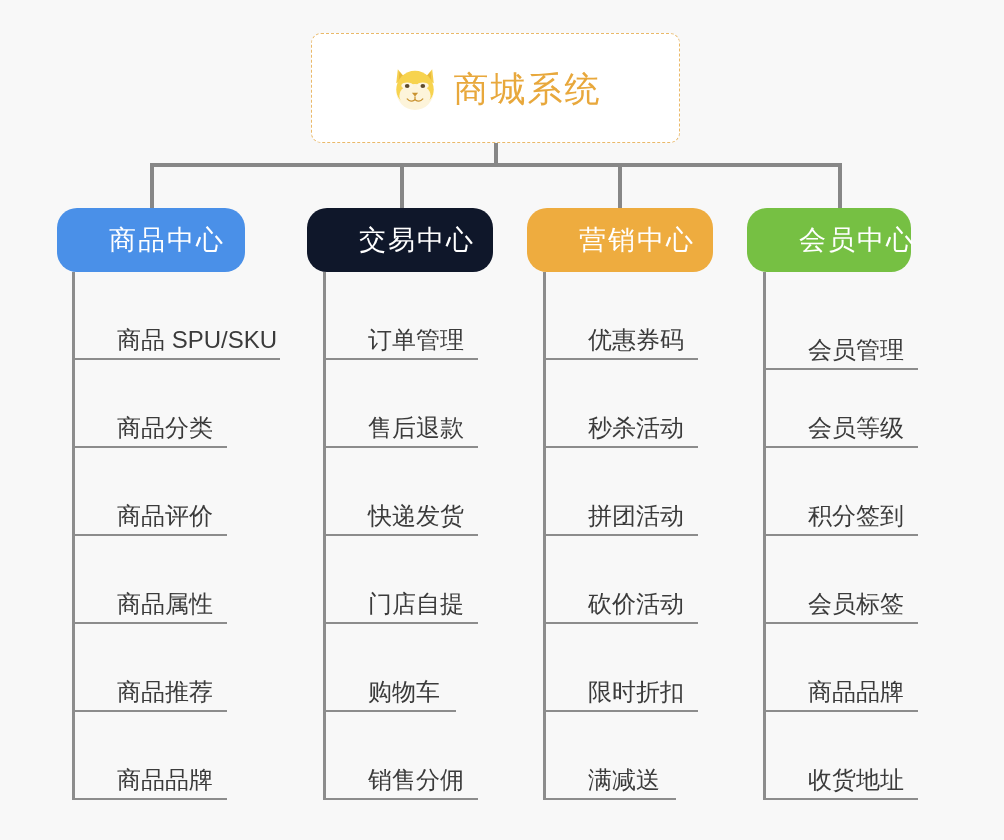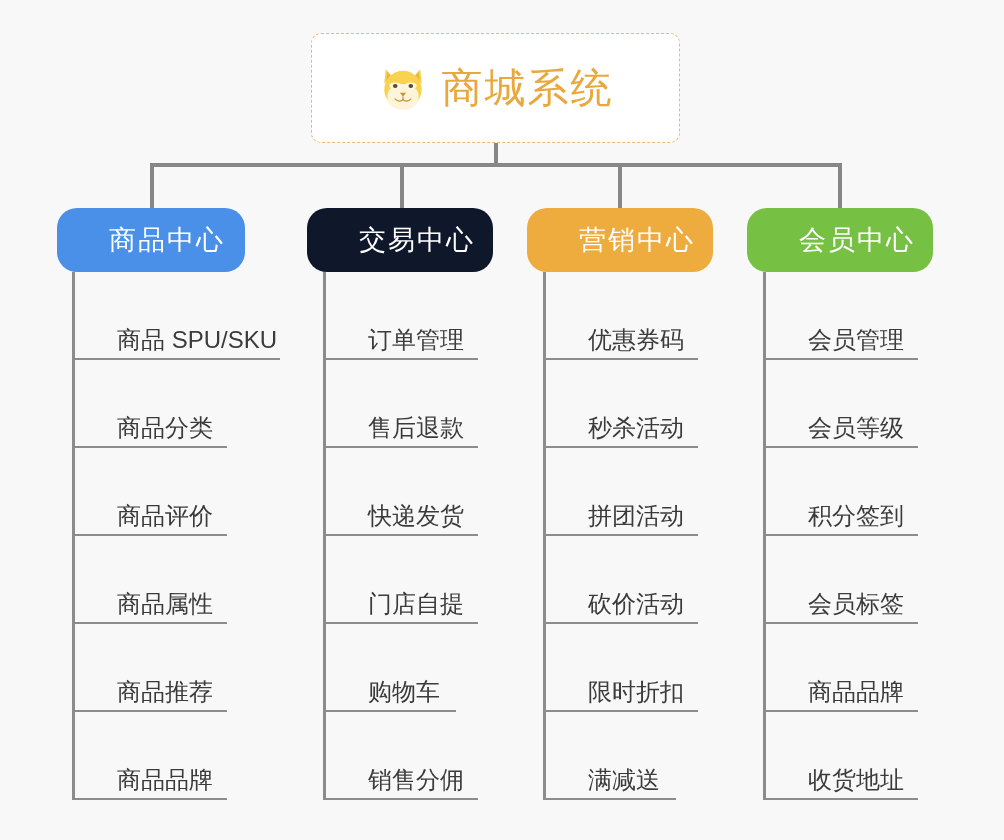--- a/index.html
+++ b/index.html
@@ -16,21 +16,21 @@
     position:absolute;left:311px;top:33px;width:369px;height:110px;
     background:#ffffff;
     border:1px dashed #eab969;
     border-radius:10px;
     box-sizing:border-box;
     display:flex;align-items:center;justify-content:center;
   }
   .root-inner{display:flex;align-items:center;gap:14px;}
   .shiba{width:50px;height:50px;display:block;}
   .root-title{
-    font-size:41px;color:#e8a83c;letter-spacing:2px;line-height:1;
+    font-size:35px;color:#e8a83c;letter-spacing:2px;line-height:1;
     white-space:nowrap;
   }
 
   
   .conn{position:absolute;background:#878787;}
   .v-root{left:494px;top:143px;width:4px;height:22px;}
   .h-bar{left:150px;top:163px;width:690px;height:4px;}
   .drop{top:163px;width:4px;height:47px;}
 
   
@@ -100,21 +100,21 @@
 
   <div class="cat-box" style="left:57px;width:188px;background:#4a90e8">
     <span class="cat-label">商品中心</span>
   </div>
   <div class="cat-box" style="left:307px;width:186px;background:#0f172a">
     <span class="cat-label">交易中心</span>
   </div>
   <div class="cat-box" style="left:527px;width:186px;background:#eeac3f">
     <span class="cat-label">营销中心</span>
   </div>
-  <div class="cat-box" style="left:747px;width:186px;background:#76c043">
+  <div class="cat-box" style="left:747px;width:164px;background:#76c043">
     <span class="cat-label">会员中心</span>
   </div>
 
   <div class="column" style="left:72px">
     <div class="col-spine" style="height:528px"></div>
     <div class="leaf" style="top:0px;width:208px">
         <span class="leaf-label">商品 SPU/SKU</span>
       </div>
     <div class="leaf" style="top:88px;width:155px">
         <span class="leaf-label">商品分类</span>
@@ -172,21 +172,21 @@
     <div class="leaf" style="top:352px;width:155px">
         <span class="leaf-label">限时折扣</span>
       </div>
     <div class="leaf" style="top:440px;width:133px">
         <span class="leaf-label">满减送</span>
       </div>
   </div>
 
   <div class="column" style="left:763px">
     <div class="col-spine" style="height:528px"></div>
-    <div class="leaf" style="top:0px;width:155px">
+    <div class="leaf" style="top:10px;width:155px">
         <span class="leaf-label">会员管理</span>
       </div>
     <div class="leaf" style="top:88px;width:155px">
         <span class="leaf-label">会员等级</span>
       </div>
     <div class="leaf" style="top:176px;width:155px">
         <span class="leaf-label">积分签到</span>
       </div>
     <div class="leaf" style="top:264px;width:155px">
         <span class="leaf-label">会员标签</span>

